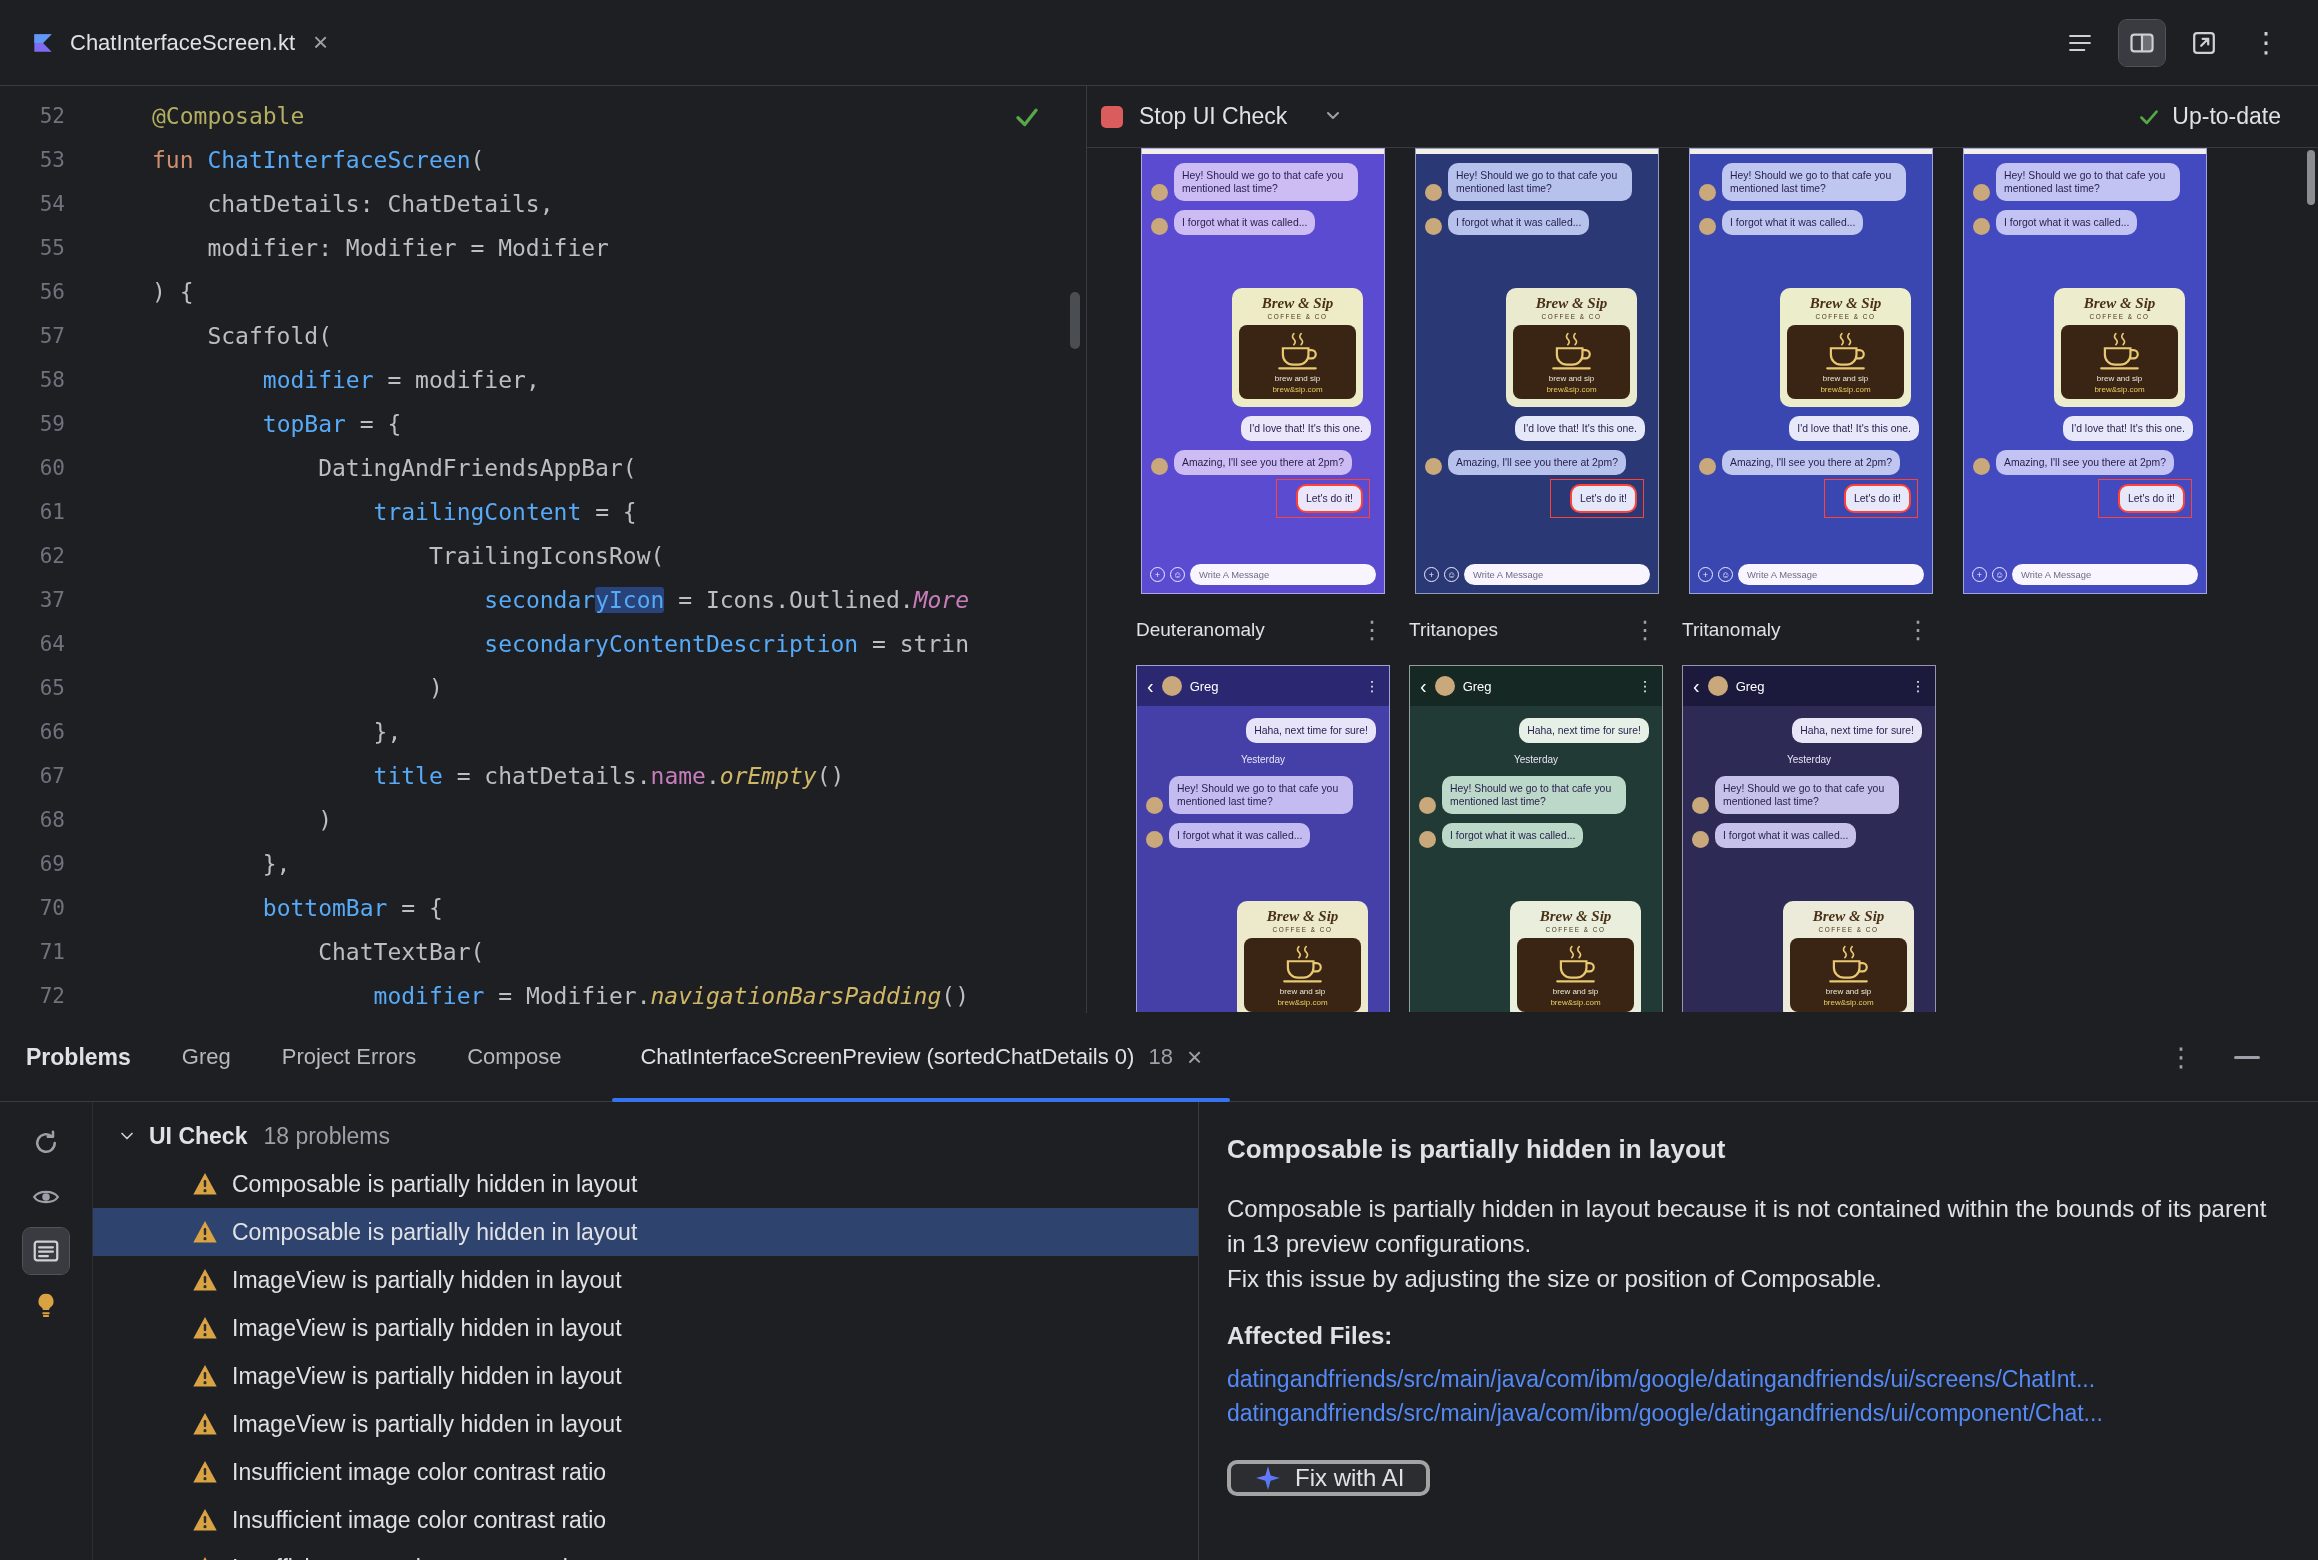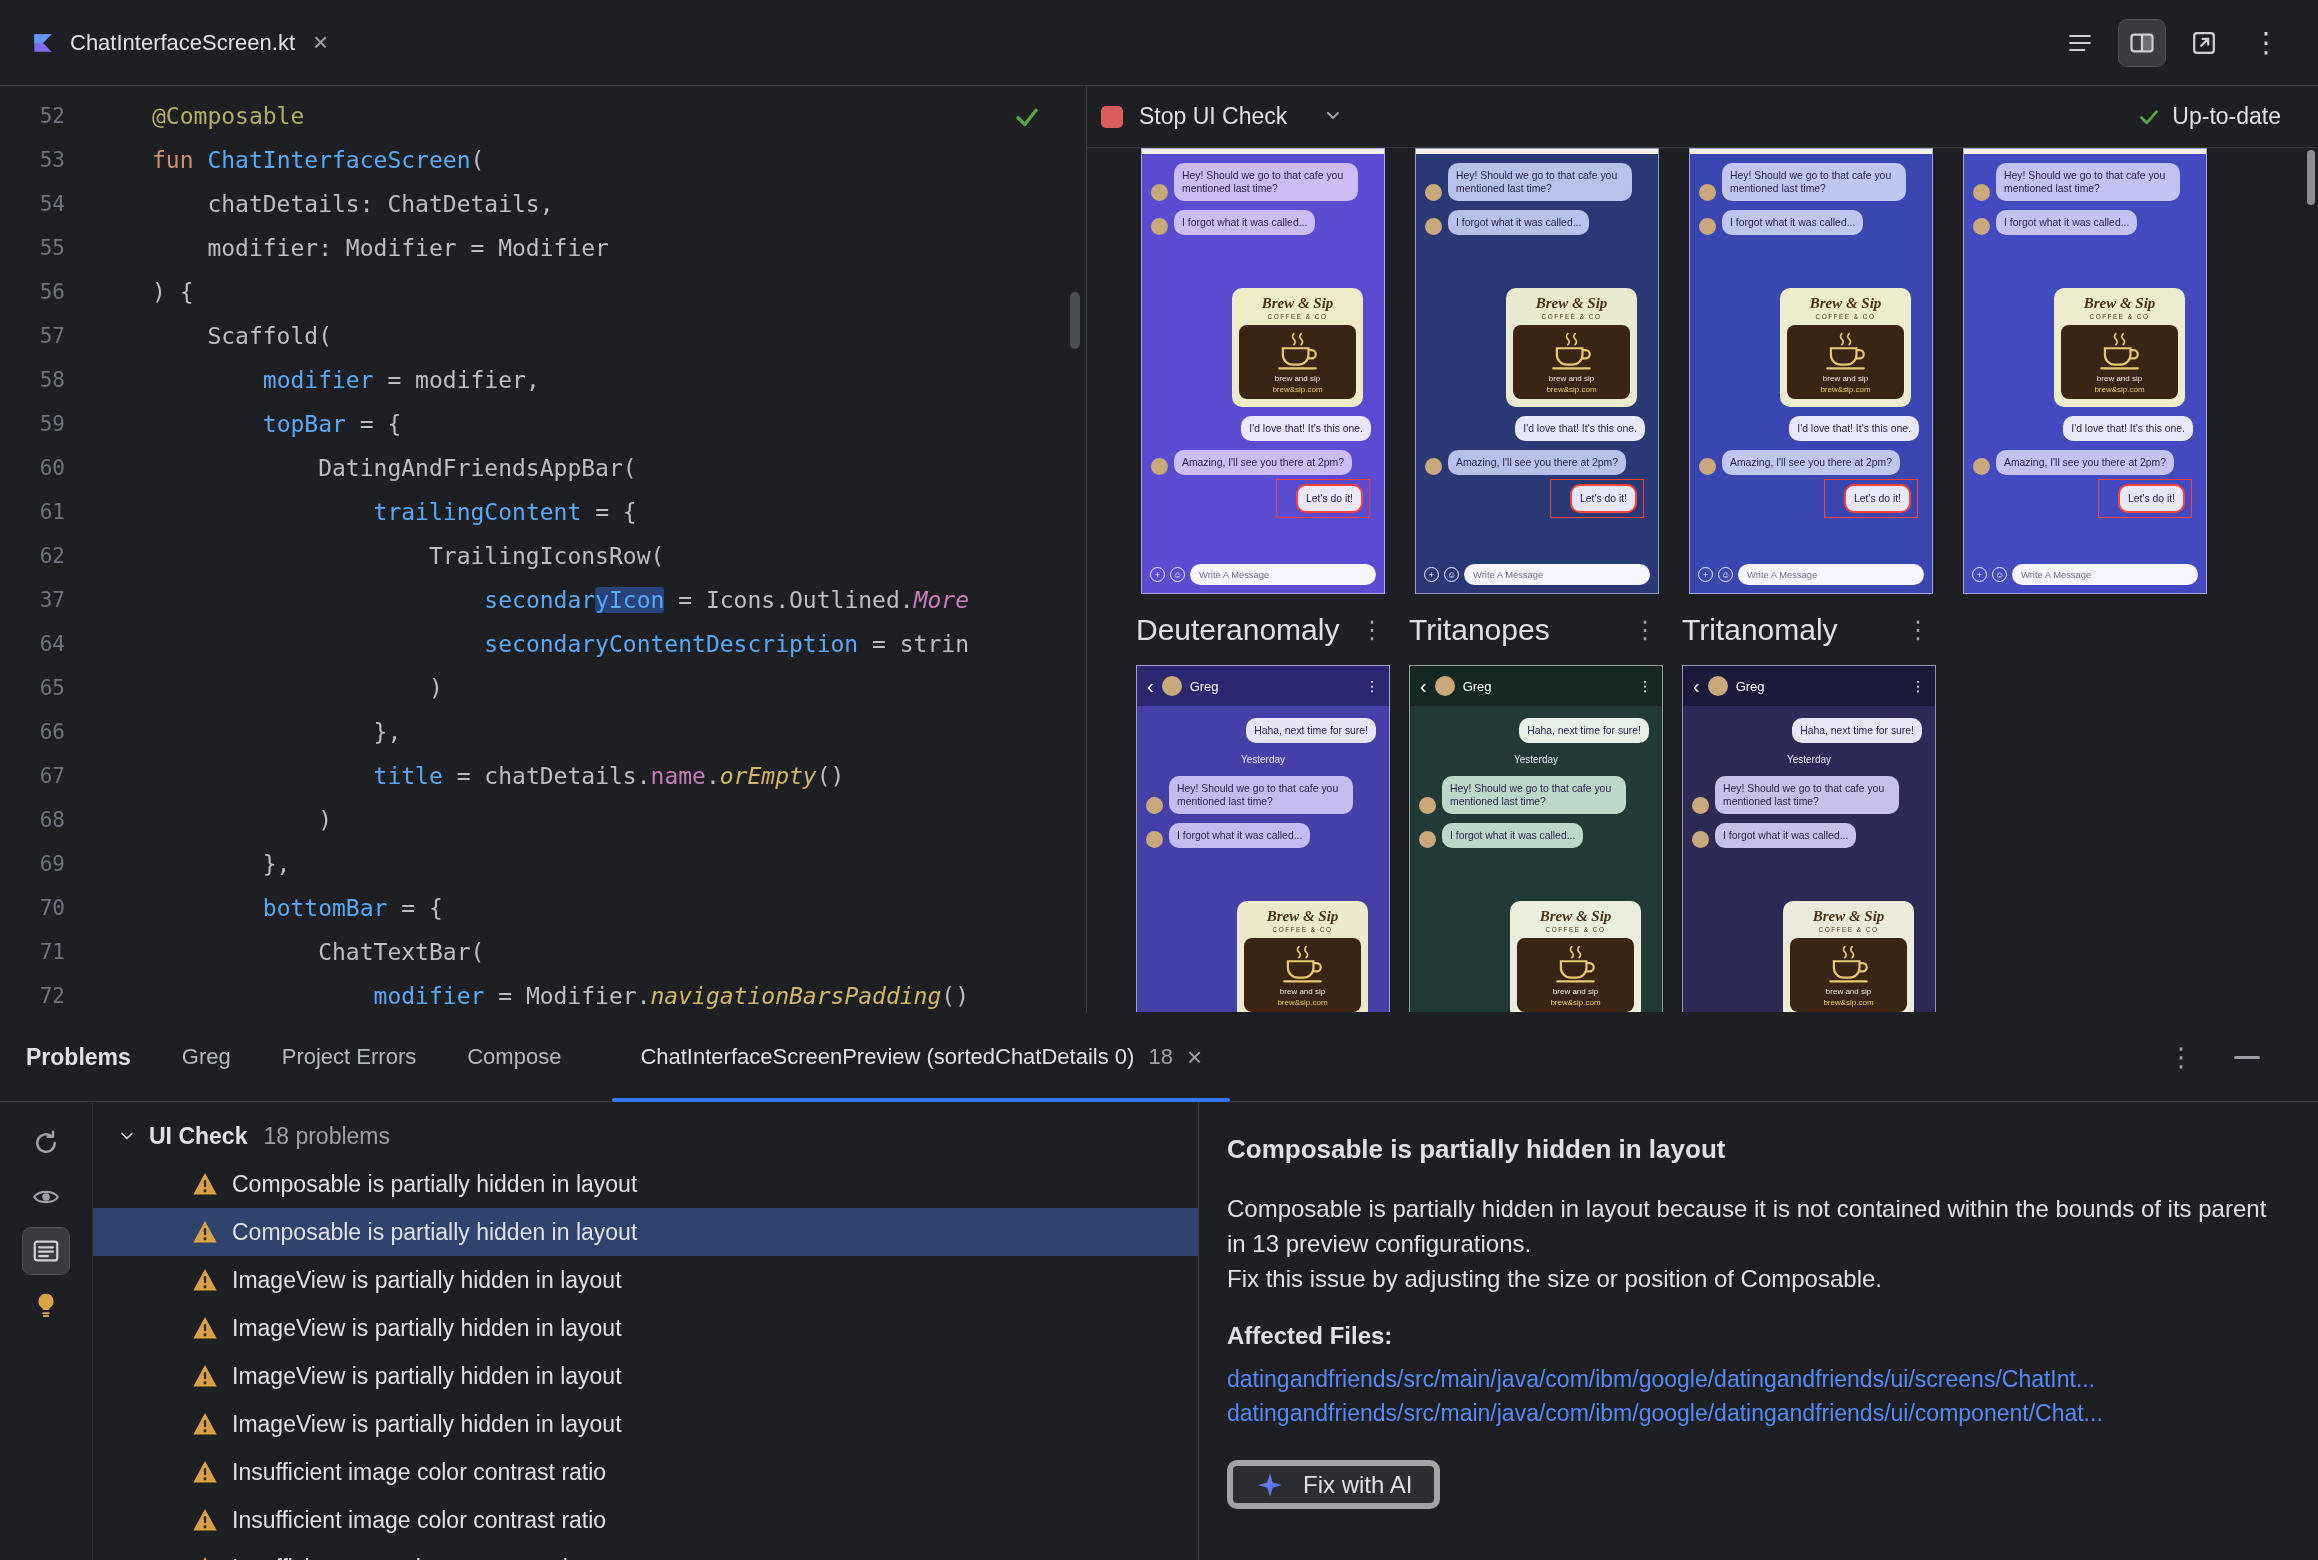--- a/index.html
+++ b/index.html
@@ -44,21 +44,21 @@
   .preview-toolbar { height:62px; display:flex; align-items:center; padding:0 38px 0 14px; border-bottom:1px solid #393B40; gap:10px; }
   .stop-group { display:flex; align-items:center; gap:16px; cursor:pointer; }
   .stop-square { width:22px; height:22px; background:#DB5C5C; border-radius:5px; }
   .stop-label, .uptodate-label { font-size:23px; color:#DFE1E5; }
   .tool-chev { margin-left:24px; cursor:pointer; }
   .preview-content { position:relative; height:864px; overflow:hidden; }
   .preview-scrollthumb { position:absolute; right:4px; top:2px; width:8px; height:55px; background:#8A8D92; border-radius:4px; }
   .preview-row1 { display:flex; gap:30px; padding-left:54px; height:446px; overflow:hidden; }
   .preview-labels { display:flex; gap:19px; padding-left:49px; height:71px; align-items:center; }
   .label-cell { width:254px; display:flex; align-items:center; justify-content:space-between; padding-right:6px; }
-  .label-text { font-size:30px; color:#DFE1E5; }
+  .label-text { font-size:19px; color:#DFE1E5; }
   .label-kebab { font-size:24px; color:#9DA0A8; cursor:pointer; }
   .preview-row2 { display:flex; gap:19px; padding-left:49px; height:347px; overflow:hidden; }
 
   
   .phone { position:relative; overflow:hidden; border:1px solid rgba(255,255,255,0.5); flex:0 0 auto; }
   .phone-r1 { width:244px; height:446px; }
   .phone-r2 { width:254px; height:495px; }
   .pv-topstrip { height:5px; background:#F3F0EA; }
   .pv-stack { padding:9px 9px 42px; display:flex; flex-direction:column; }
   .phone-r1 .pv-stack { height:calc(100% - 5px); }
@@ -109,21 +109,21 @@
   .ptree-title { font-weight:bold; font-size:23px; color:#DFE1E5; }
   .ptree-count { font-size:23px; color:#9DA0A8; margin-left:4px; }
   .problem-item { height:48px; display:flex; align-items:center; gap:14px; padding-left:99px; font-size:23px; color:#DFE1E5; cursor:pointer; }
   .problem-item.selected { background:#2E436E; }
   .warn-icon { width:26px; height:26px; flex:0 0 auto; }
   .pdetail { flex:1; border-left:1px solid #393B40; padding:32px 34px 0 28px; overflow:hidden; }
   .pdetail h3 { font-size:26px; color:#DFE1E5; margin:0 0 26px; font-weight:bold; }
   .pdetail p { font-size:24px; line-height:35px; color:#DFE1E5; }
   .aff { font-size:24px; font-weight:bold; margin:26px 0 12px; color:#DFE1E5; }
   .file-link { display:block; font-size:23px; line-height:34px; color:#548AF7; text-decoration:none; white-space:nowrap; overflow:hidden; max-width:1069px; cursor:pointer; }
-  .fix-ai { margin-top:30px; display:inline-flex; align-items:center; gap:18px; background:#2B2D30; border:6px solid #a3a3a3; border-radius:10px; height:49px; padding:0 22px; color:#DFE1E5; font-size:24px; font-family:inherit; cursor:pointer; }
+  .fix-ai { margin-top:30px; display:inline-flex; align-items:center; gap:12px; background:#2B2D30; border:4px solid #a3a3a3; border-radius:10px; height:36px; padding:0 22px; color:#DFE1E5; font-size:24px; font-family:inherit; cursor:pointer; }
 </style>
 </head>
 <body>
 
 <div class="app">
 
   <header class="titlebar">
     <div class="editor-tab">
       <svg width="26" height="26" viewBox="0 0 24 24">
         <path d="M4 4 h16 L12 12 L20 20 H4 Z" fill="#7E6BF2"></path>

